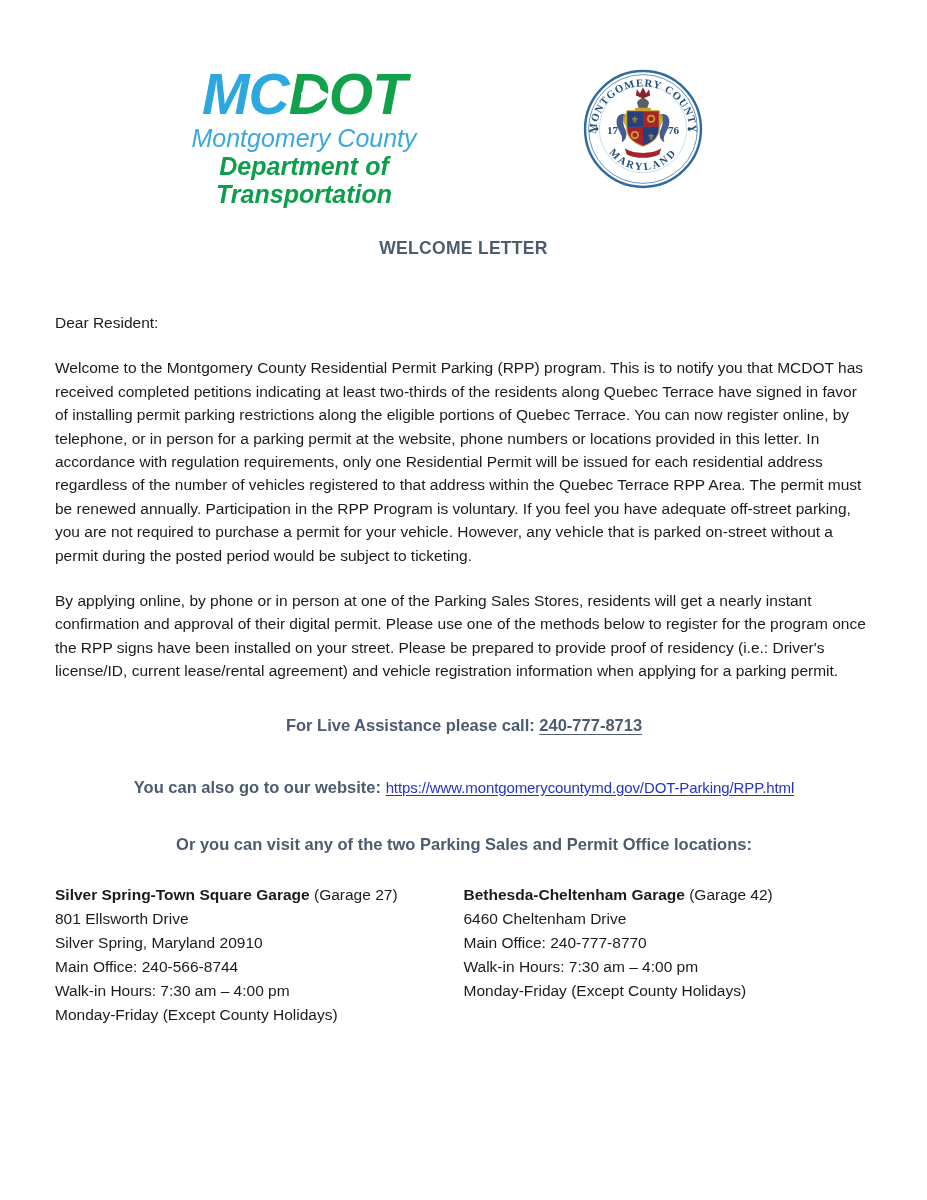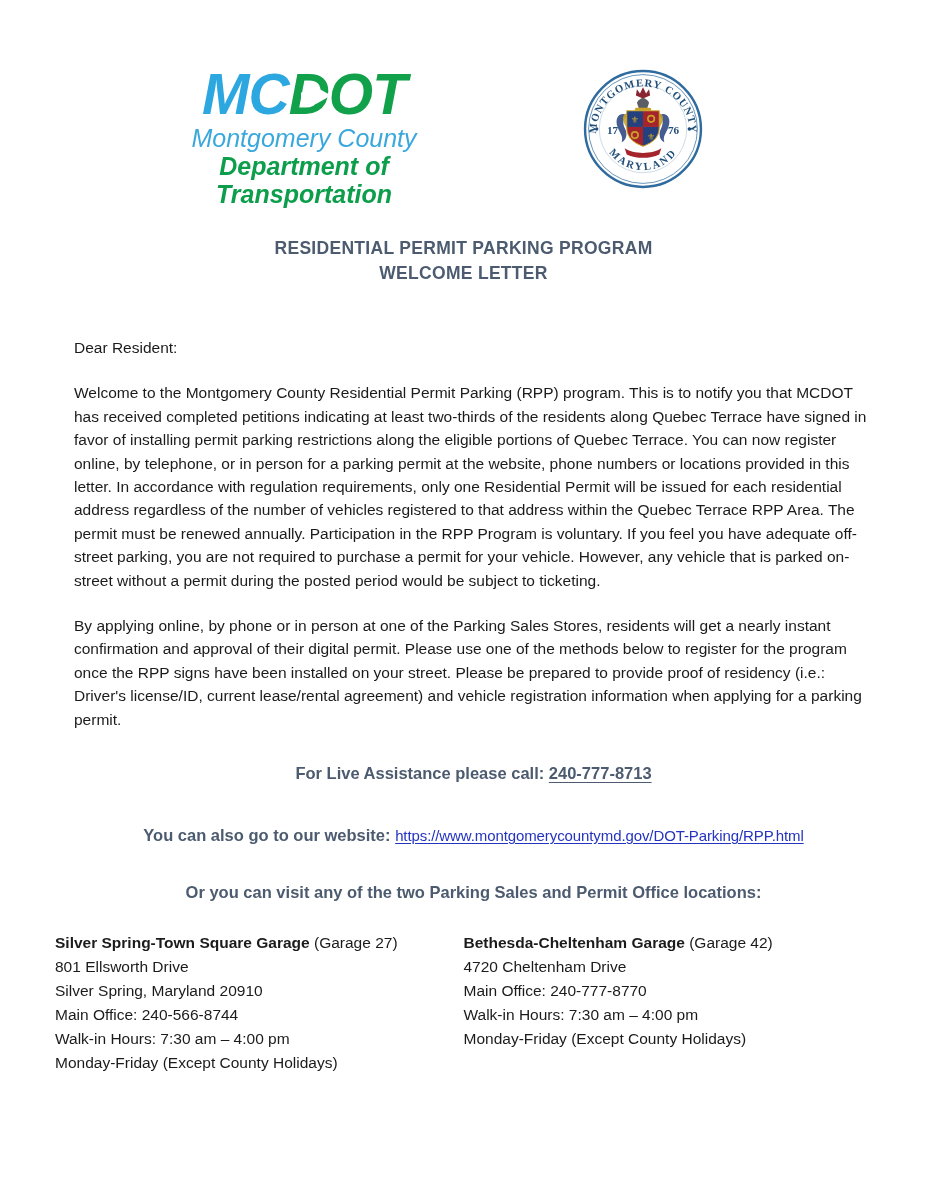--- a/index.html
+++ b/index.html
@@ -23,21 +23,21 @@
   .logo-sub1 { color:#3aa8dc; font-style:italic; font-size:25px; line-height:28px; margin-top:1px; }
   .logo-sub2 { color:#0c9e4b; font-style:italic; font-size:25px; line-height:28px; font-weight:700; }
   .seal-wrap { width:122px; height:122px; flex:0 0 auto; margin-top:2px; }
   .seal-text { font-family:"Liberation Serif","DejaVu Serif",serif; font-weight:700; fill:#1f4e79; }
   
   .title-block {
     text-align:center; margin-top:28px; color:#4c5b6f;
     font-weight:700; font-size:17.5px; line-height:25px; letter-spacing:0.3px;
   }
   
-  .letter { padding:0 54px 0 74px; font-size:15.5px; line-height:23.4px; }
+  .letter { padding:0 54px 0 55px; font-size:15.5px; line-height:23.4px; }
   .salutation { margin-top:50px; }
   .para { margin-top:22px; }
   .center-line { text-align:center; font-weight:700; color:#4c5b6f; font-size:16.5px; line-height:24px; }
   .live    { margin-top:30px; }
   .website { margin-top:38px; }
   .visit   { margin-top:32px; }
   .phone { color:#4c5b6f; text-decoration:underline; text-underline-offset:3px; }
   .url {
     color:#2433c0; font-weight:400; font-size:15px; letter-spacing:-0.1px;
     text-decoration:underline; text-underline-offset:2px;
@@ -106,21 +106,20 @@
       <path d="M44,42 h32 v16 c0,11 -7,15.5 -16,19 c-9,-3.5 -16,-8 -16,-19 z" fill="none" stroke="#c9a227" stroke-width="1"></path>
 
       <path d="M42,79 c8,6 28,6 36,0 l-2,6 c-9,4.5 -23,4.5 -32,0 z" fill="#a5242c"></path>
 
       <text x="30" y="65" text-anchor="middle" font-size="11" class="seal-text" fill="#7a5c1e">17</text>
       <text x="90" y="65" text-anchor="middle" font-size="11" class="seal-text" fill="#7a5c1e">76</text>
     </svg>
   </div>
 
   <div class="title-block">
-    <div>RESIDENTIAL PERMIT PARKING PROGRAM</div>
     <div>WELCOME LETTER</div>
   </div>
 
   <div class="letter">
     <div class="salutation">Dear Resident:</div>
     <div class="para">Welcome to the Montgomery County Residential Permit Parking (RPP) program. This is to notify you that MCDOT has received completed petitions indicating at least two-thirds of the residents along Quebec Terrace have signed in favor of installing permit parking restrictions along the eligible portions of Quebec Terrace. You can now register online, by telephone, or in person for a parking permit at the website, phone numbers or locations provided in this letter. In accordance with regulation requirements, only one Residential Permit will be issued for each residential address regardless of the number of vehicles registered to that address within the Quebec Terrace RPP Area. The permit must be renewed annually. Participation in the RPP Program is voluntary. If you feel you have adequate off-street parking, you are not required to purchase a permit for your vehicle. However, any vehicle that is parked on-street without a permit during the posted period would be subject to ticketing.</div>
     <div class="para">By applying online, by phone or in person at one of the Parking Sales Stores, residents will get a nearly instant confirmation and approval of their digital permit. Please use one of the methods below to register for the program once the RPP signs have been installed on your street. Please be prepared to provide proof of residency (i.e.: Driver's license/ID, current lease/rental agreement) and vehicle registration information when applying for a parking permit.</div>
 
     <div class="center-line live">
       <span>For Live Assistance please call:</span>
@@ -149,20 +148,20 @@
       <div>Main Office: 240-566-8744</div>
       <div>Walk-in Hours: 7:30 am – 4:00 pm</div>
       <div>Monday-Friday (Except County Holidays)</div>
     </div>
     <div class="loc">
       <div>
         <span class="loc-name">Bethesda-Cheltenham Garage</span>
         <span> </span>
         <span>(Garage 42)</span>
       </div>
-      <div>4720 Cheltenham Drive</div>
+      <div>6460 Cheltenham Drive</div>
       <div>Main Office: 240-777-8770</div>
       <div>Walk-in Hours: 7:30 am – 4:00 pm</div>
       <div>Monday-Friday (Except County Holidays)</div>
     </div>
   </div>
 
 </div>
 
 </body></html>

